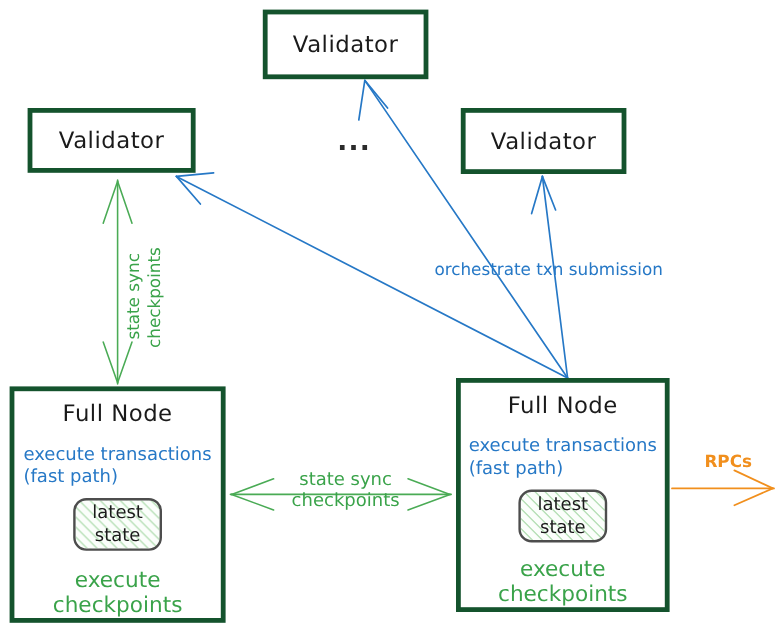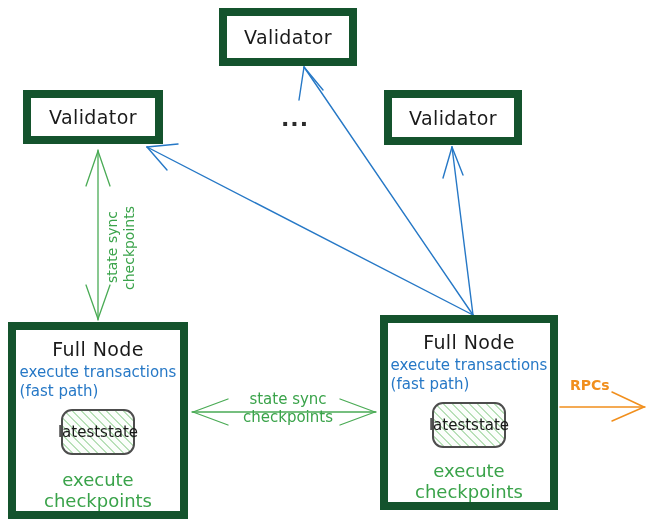--- a/index.html
+++ b/index.html
@@ -22,21 +22,21 @@
     position: absolute;
     left: 0;
     top: 0;
     width: 651px;
     height: 526px;
   }
   .node-box {
     position: absolute;
     box-sizing: border-box;
     background: #ffffff;
-    border: 8px solid #14532d;
+    border: 4px solid #14532d;
     z-index: 2;
   }
   .validator-box {
     display: flex;
     align-items: center;
     justify-content: center;
   }
   .validator-label {
     font-family: "DejaVu Sans", sans-serif;
     font-size: 19px;
@@ -46,21 +46,21 @@
   .fullnode-box {
     display: flex;
     flex-direction: column;
     align-items: center;
     padding-top: 8px;
   }
   .fullnode-title {
     font-size: 19px;
     color: #1a1a1a;
     letter-spacing: 0.4px;
-    margin-bottom: 3px;
+    margin-bottom: 13px;
   }
   .fullnode-blue {
     font-size: 15px;
     color: #2678c6;
     line-height: 1.25;
   }
   .fullnode-green {
     font-size: 18px;
     color: #3aa34a;
     text-align: center;
@@ -70,20 +70,21 @@
     border: 2px solid #4d4d4d;
     border-radius: 11px;
     background-color: #fbfefb;
     background-image: repeating-linear-gradient(
         45deg,
         rgba(92, 184, 92, 0.42) 0px,
         rgba(92, 184, 92, 0.42) 1.2px,
         rgba(255, 255, 255, 0) 1.2px,
         rgba(255, 255, 255, 0) 6px);
     display: flex;
+    flex-direction: column;
     align-items: center;
     justify-content: center;
     font-size: 15px;
     color: #1a1a1a;
     line-height: 1.22;
   }
   .ellipsis-label {
     position: absolute;
     font-size: 22px;
     font-weight: bold;
@@ -93,21 +94,21 @@
     z-index: 3;
   }
   .edge-label {
     position: absolute;
     z-index: 3;
     line-height: 1.22;
     white-space: nowrap;
   }
   .label-blue { color: #2678c6; font-size: 14px; }
   .label-green { color: #3aa34a; font-size: 15px; text-align: center; }
-  .label-orange { color: #f18f1d; font-size: 14px; font-weight: bold; }
+  .label-orange { color: #f18f1d; font-size: 14px; font-weight: bold; margin-left: 17px; }
   .vert-label {
     position: absolute;
     z-index: 3;
     color: #3aa34a;
     font-size: 14px;
     white-space: nowrap;
     transform-origin: 0 0;
     transform: rotate(-90deg);
   }
 </style>
@@ -197,20 +198,21 @@
       <div>execute transactions</div>
       <div>(fast path)</div>
     </div>
     <div class="latest-state" style="width:74px; height:58px; margin-top:8px;">
       <div>latest</div>
       <div>state</div>
     </div>
     <div class="fullnode-green" style="margin-top:12px;">execute checkpoints</div>
   </div>
 
+  <div class="edge-label label-blue" style="left:362px; top:217px;">orchestrate txn submission</div>
 
   <div class="edge-label label-green" style="left:232px; top:390px; width:112px;">
     <div>state sync</div>
     <div>checkpoints</div>
   </div>
 
   <div class="vert-label" style="left:104px; top:283px;">state sync</div>
   <div class="vert-label" style="left:121px; top:290px;">checkpoints</div>
 
   <div class="edge-label label-orange" style="left:570px; top:377px;">RPCs</div>

